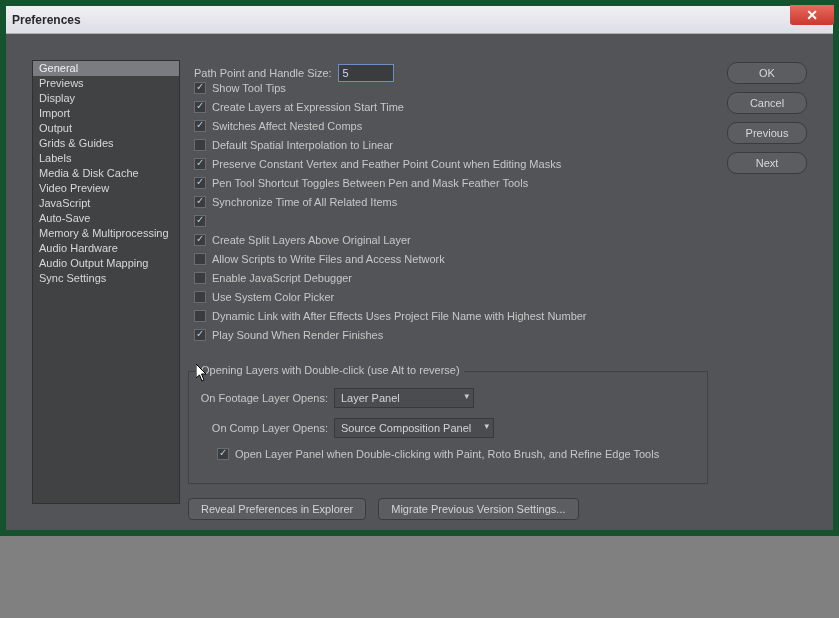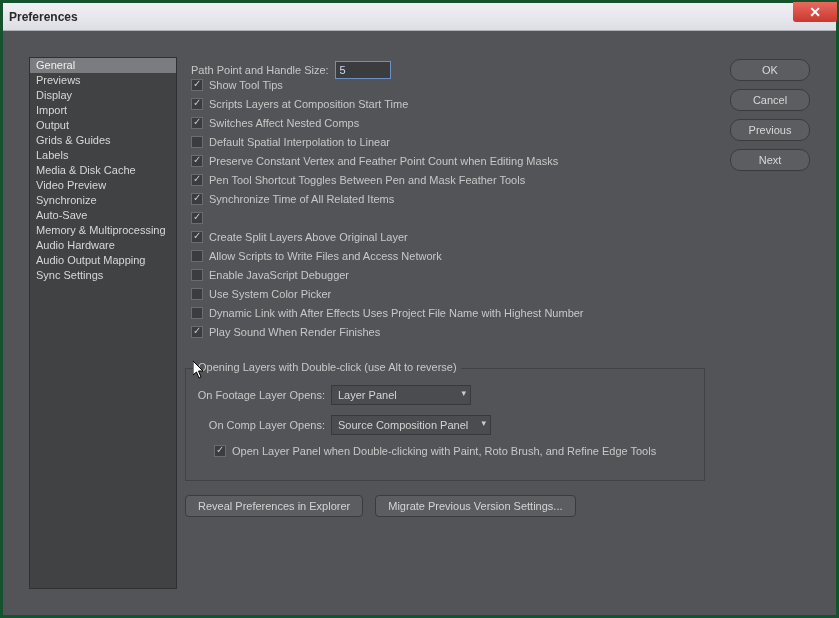--- a/index.html
+++ b/index.html
@@ -6,23 +6,23 @@
   html, body { height: 100%; }
   body {
     font-family: "Segoe UI", Tahoma, sans-serif;
     font-size: 12px;
     background: #808080;
     overflow: hidden;
   }
   .window {
     position: relative;
     width: 839px;
-    height: 618px;
+    height: 536px;
     background: #15803d;
-    border: 3px solid #14532d;
+    border: 6px solid #14532d;
   }
   .titlebar {
     height: 28px;
     background: linear-gradient(to bottom, #f0f0f4, #dedee6);
     display: flex;
     align-items: center;
     padding: 0 6px;
     border-bottom: 1px solid #b0b0b8;
     position: relative;
   }
@@ -249,21 +249,21 @@
       <div class="sidebar" id="sidebar">
           <div class="sidebar-item active">General</div>
           <div class="sidebar-item">Previews</div>
           <div class="sidebar-item">Display</div>
           <div class="sidebar-item">Import</div>
           <div class="sidebar-item">Output</div>
           <div class="sidebar-item">Grids &amp; Guides</div>
           <div class="sidebar-item">Labels</div>
           <div class="sidebar-item">Media &amp; Disk Cache</div>
           <div class="sidebar-item">Video Preview</div>
-          <div class="sidebar-item">Synchronize</div>
+          <div class="sidebar-item">JavaScript</div>
           <div class="sidebar-item">Auto-Save</div>
           <div class="sidebar-item">Memory &amp; Multiprocessing</div>
           <div class="sidebar-item">Audio Hardware</div>
           <div class="sidebar-item">Audio Output Mapping</div>
           <div class="sidebar-item">Sync Settings</div>
         </div>
 
       <div class="main">
 
         <div class="buttons-col">
@@ -280,21 +280,21 @@
             <input class="num-input" value="5" style="">
           </div>
 
           <div id="checks-container">
               <div class="row">
                 <span class="chk checked"></span>
                 <span class="label">Show Tool Tips</span>
               </div>
               <div class="row">
                 <span class="chk checked"></span>
-                <span class="label">Scripts Layers at Composition Start Time</span>
+                <span class="label">Create Layers at Expression Start Time</span>
               </div>
               <div class="row">
                 <span class="chk checked"></span>
                 <span class="label">Switches Affect Nested Comps</span>
               </div>
               <div class="row">
                 <span class="chk"></span>
                 <span class="label">Default Spatial Interpolation to Linear</span>
               </div>
               <div class="row">

